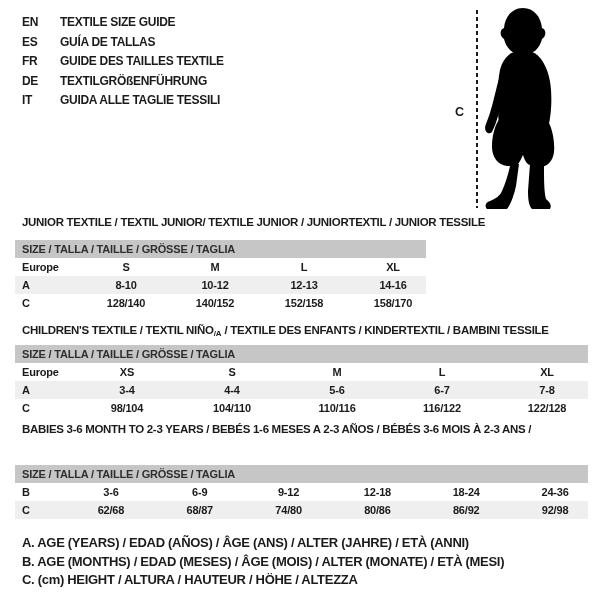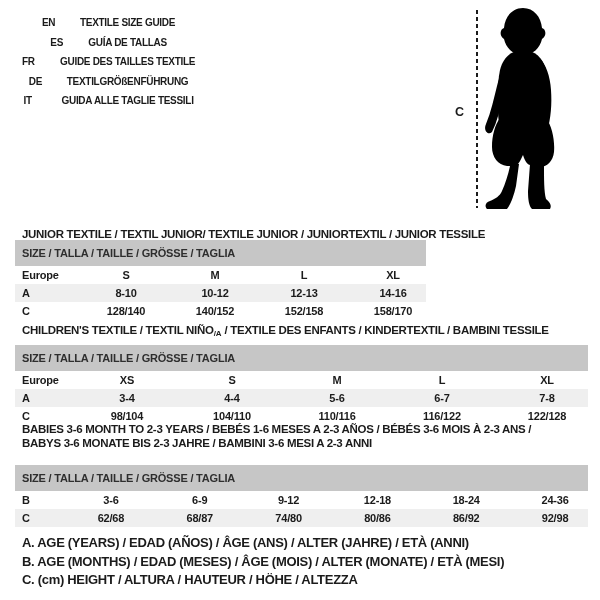--- a/index.html
+++ b/index.html
@@ -5,45 +5,45 @@
   * { margin:0; padding:0; box-sizing:border-box; }
   html,body { background:#fff; }
   .page {
     position:relative; width:600px; height:600px; background:#fff;
     font-family:"Liberation Sans", sans-serif; font-weight:700; color:#1b1b1b;
     overflow:hidden;
   }
 
   
   .lang-block { position:absolute; left:22px; top:13px; }
-  .lang-row { display:flex; line-height:19.5px; font-size:10px; letter-spacing:-0.3px;justify-content:center; }
+  .lang-row { display:flex; line-height:19.5px; font-size:12px; letter-spacing:-0.3px; }
   .lang-code { width:38px; }
 
   
   .measure-line {
     position:absolute; left:476px; top:10px; width:2px; height:198px;
     background:repeating-linear-gradient(to bottom, #1b1b1b 0 4px, transparent 4px 7px);
   }
   .figure-label { position:absolute; left:455px; top:105px; font-size:12.5px; }
   .baby-svg { position:absolute; left:483px; top:6px; width:90px; height:205px; }
 
   
   .tbl-title { position:absolute; left:22px; font-size:11.5px; letter-spacing:-0.3px; line-height:13.5px; white-space:nowrap; }
-  #title1 { top:216px;margin-top:12px; }
+  #title1 { top:216px; }
   #title2 { top:324px; }
   #title3 { top:423px; white-space:normal; width:560px; }
   .sub-seg { font-size:8px; vertical-align:-2px; letter-spacing:0; }
 
   
   .tbl { position:absolute; left:15px; }
   #tbl1 { top:240px; width:411px; }
   #tbl2 { top:345px; width:573px; }
   #tbl3 { top:465px; width:573px; }
   .tbl-header {
-    height:26px; background:var(--header-bar,#c6c6c6); display:flex; align-items:center;
+    height:18px; background:var(--header-bar,#c6c6c6); display:flex; align-items:center;
     padding-left:7px; font-size:11px; letter-spacing:-0.2px; color:#2e2e2e;
   }
   .tbl-row { height:18px; display:flex; align-items:center; font-size:11px; letter-spacing:-0.2px;gap:23px; }
   .tbl-row.shaded { background:var(--row-shaded,#efefef); }
   .row-label { padding-left:7px; text-align:left; }
   #tbl1 .row-label { width:55px; }
   #tbl2 .row-label { width:48px; }
   #tbl3 .row-label { width:40px; }
   .cell { flex:1; text-align:center; }
 
@@ -142,21 +142,20 @@
       <span class="cell">98/104</span>
       <span class="cell">104/110</span>
       <span class="cell">110/116</span>
       <span class="cell">116/122</span>
       <span class="cell">122/128</span>
     </div>
   </div>
 
   <div class="tbl-title" id="title3">
     <div>BABIES 3-6 MONTH TO 2-3 YEARS / BEBÉS 1-6 MESES A 2-3 AÑOS / BÉBÉS 3-6 MOIS À 2-3 ANS /</div>
-    <div>BABYS 3-6 MONATE BIS 2-3 JAHRE / BAMBINI 3-6 MESI A 2-3 ANNI</div>
   </div>
   <div class="tbl" id="tbl3">
     <div class="tbl-header">SIZE / TALLA / TAILLE / GRÖSSE / TAGLIA</div>
     <div class="tbl-row">
       <span class="row-label">B</span>
       <span class="cell">3-6</span>
       <span class="cell">6-9</span>
       <span class="cell">9-12</span>
       <span class="cell">12-18</span>
       <span class="cell">18-24</span>

